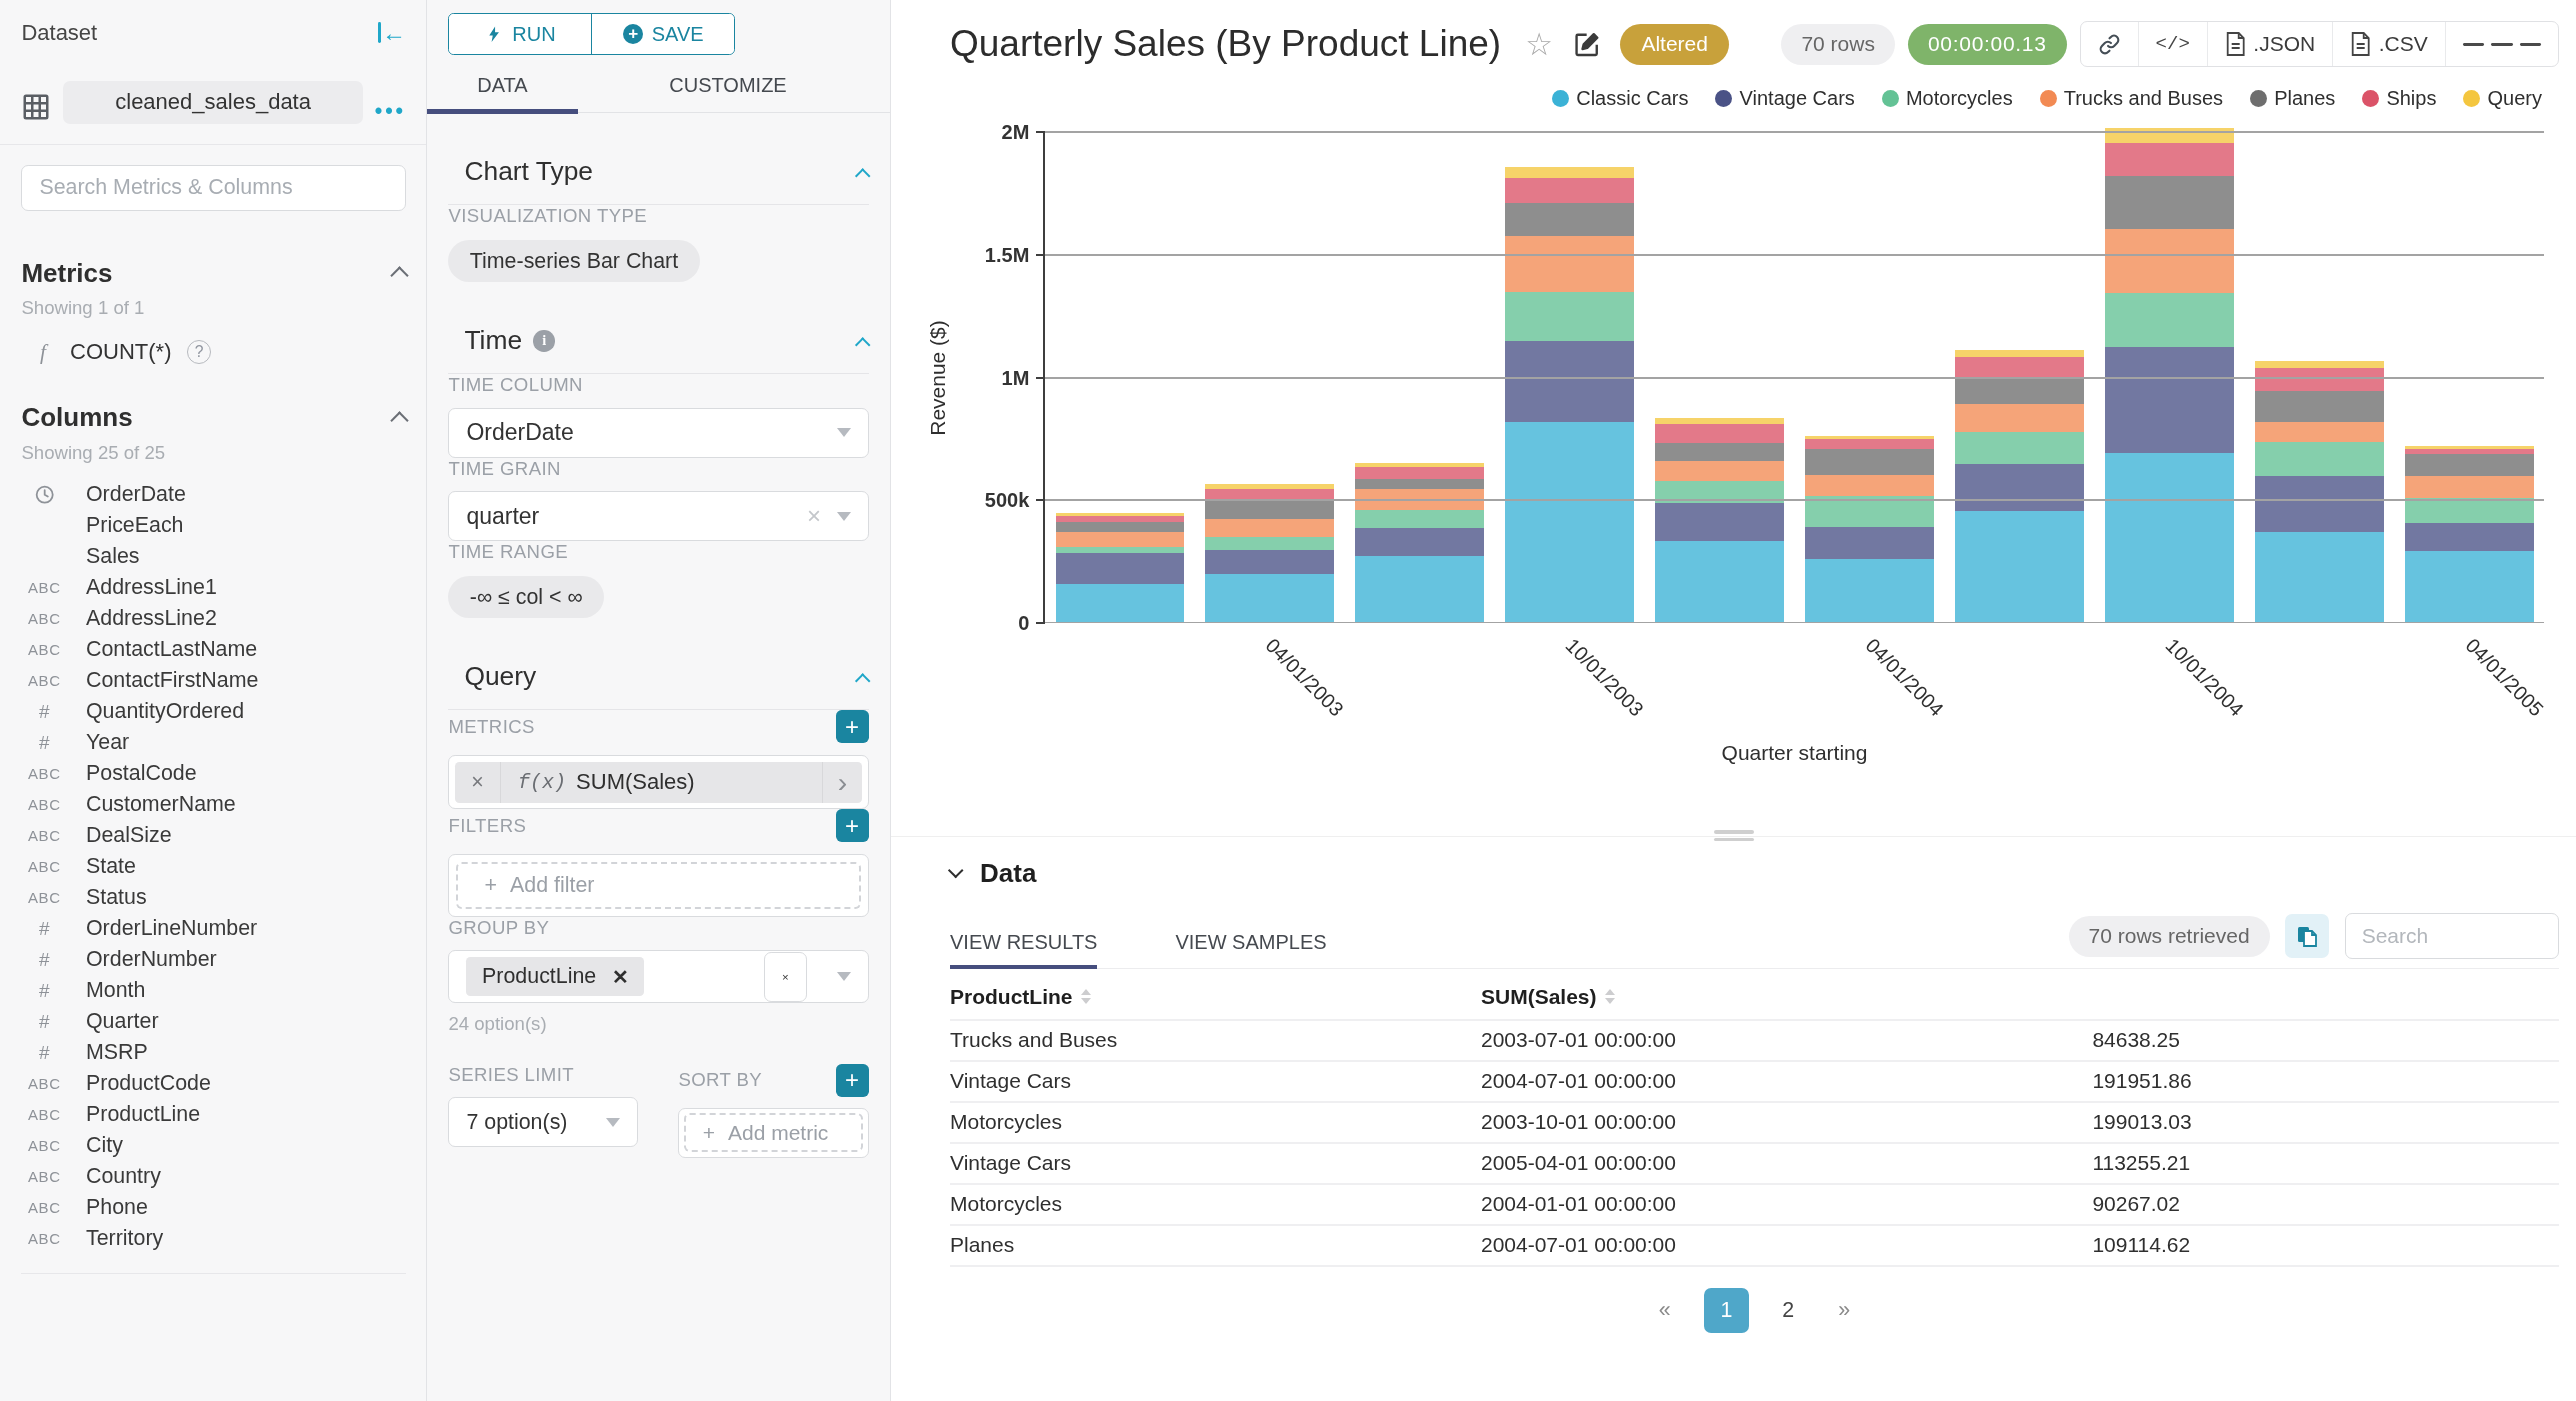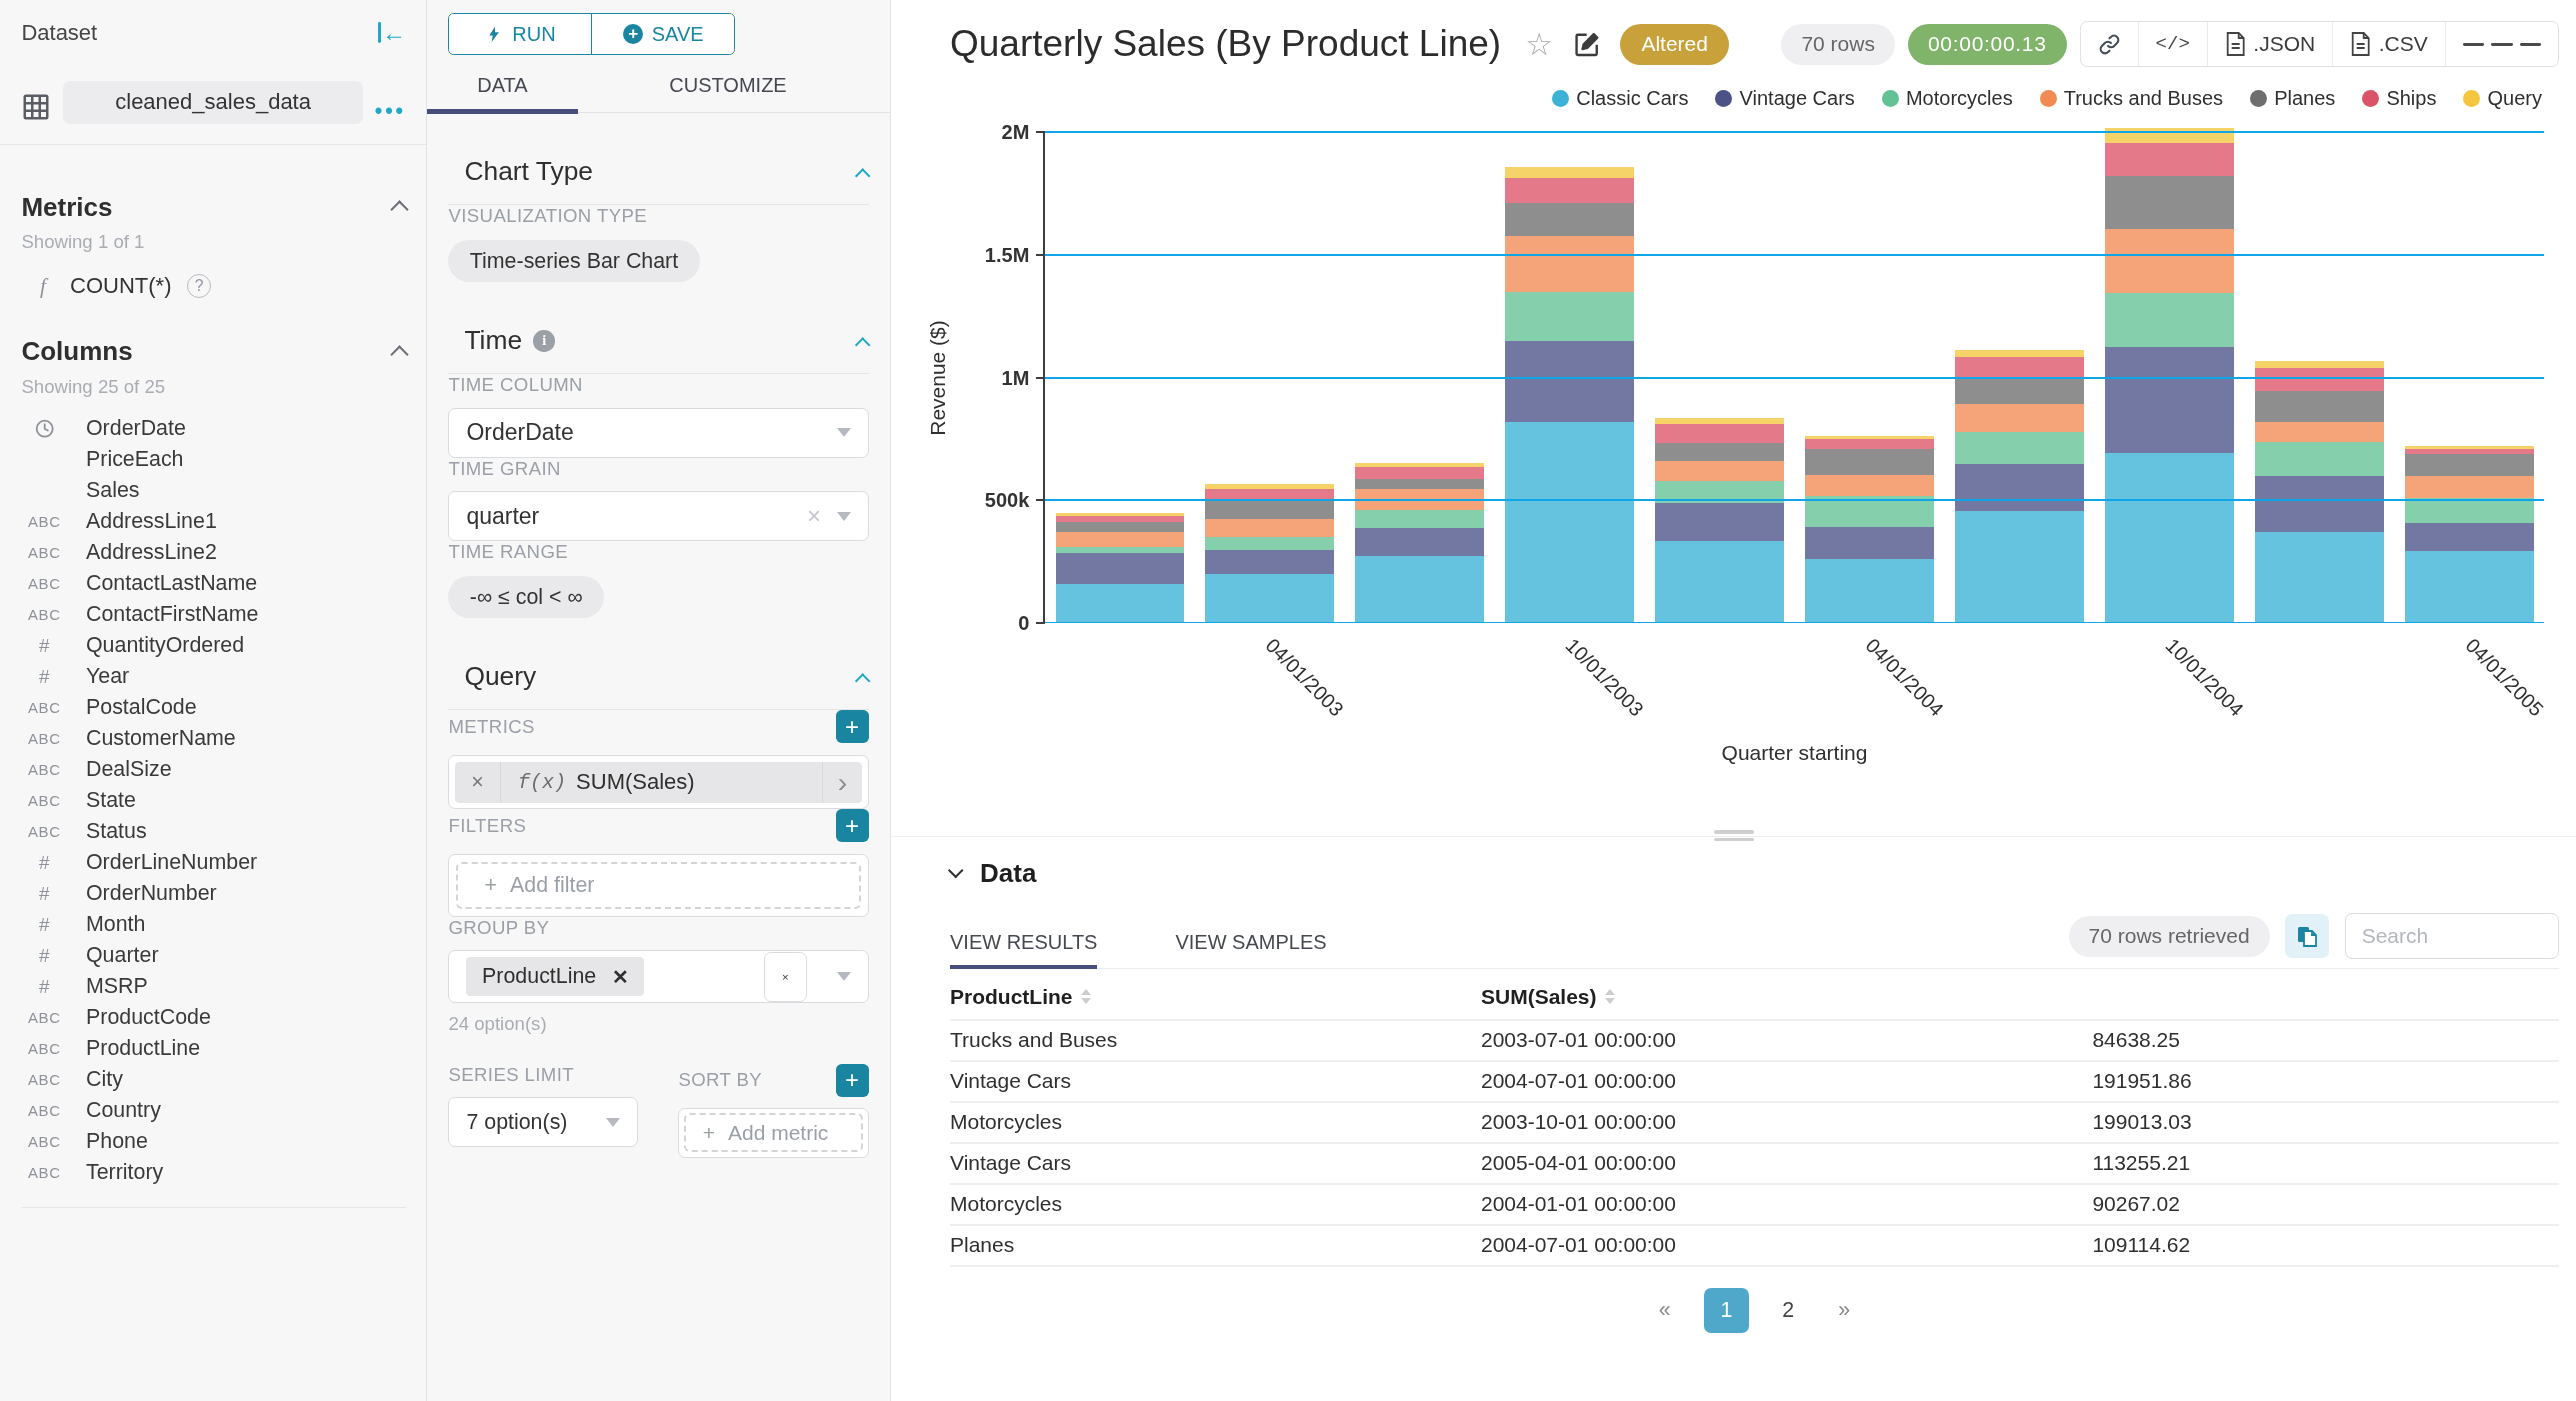--- a/index.html
+++ b/index.html
@@ -91,21 +91,21 @@
   .bg-cell:first-child { border-left:none; }
   .code-glyph { font-family:"Liberation Mono",monospace; font-size:19px; color:#454545; }
   .burger span { display:block; width:21.4px; height:3.6px; background:#4A4A4A; margin:3.6px 0; border-radius:1.4px;}
 
   .legend { display:flex; justify-content:flex-end; align-items:center; gap:27px; padding-right:34px; margin-top:15.7px; height:31px;}
   .lg-item { display:flex; align-items:center; gap:7.1px; font-size:20px; color:#2F2F2F; cursor:pointer;}
   .lg-dot { width:17px; height:17px; border-radius:50%; }
 
   .chart-wrap { position:relative; height:722px; }
   .plot { position:absolute; left:154px; top:18.6px; width:1499px; height:490px; }
-  .gridline { position:absolute; left:0; right:0; height:1.4px; background:#0ea5e9;font-weight:bold; }
+  .gridline { position:absolute; left:0; right:0; height:1.4px; background:#a3a3a3;font-weight:bold; }
   .ytick { position:absolute; right:calc(100% + 15.7px); transform:translateY(-50%); font-size:20px; color:#333; white-space:nowrap;}
   .ytickmark { position:absolute; left:-8.6px; width:8.6px; height:2.1px; background:#3E3E3E; }
   .axis-y { position:absolute; left:-2.1px; top:0; bottom:0; width:2.1px; background:#3E3E3E; }
   .y-title { position:absolute; left:-107px; top:50%; transform:translate(-50%,-50%) rotate(-90deg); font-size:21px; color:#2F2F2F; white-space:nowrap; }
   .bars { position:absolute; left:0; right:0; bottom:0; height:490px; display:flex; }
   .slot { flex:1; display:flex; align-items:flex-end; justify-content:center; position:relative; }
   .bar { width:86%; display:flex; flex-direction:column-reverse; }
   .seg { width:100%; opacity:.78; }
   .xlab { position:absolute; top:calc(100% + 11.4px); left:55%; transform:rotate(45deg); transform-origin:left top; font-size:20px; color:#2F2F2F; white-space:nowrap; }
   .x-title { position:absolute; top:627px; left:154px; width:1499px; text-align:center; font-size:21px; color:#2F2F2F; }
@@ -154,20 +154,23 @@
       <span>
         <svg width="30" height="30" viewBox="0 0 24 24" fill="none" stroke="#5A5E64" stroke-width="2">
             <rect x="3" y="3" width="18" height="18" rx="1"></rect>
             <path d="M3 9h18M3 15h18M9 3v18M15 3v18"></path>
           </svg>
       </span>
       <span class="dataset-pill">cleaned_sales_data</span>
       <span class="dots">•••</span>
     </div>
     <div class="sb-divider"></div>
+    <div class="search-box">
+      <input placeholder="Search Metrics &amp; Columns" style="">
+    </div>
     <div class="sec-head">
       <h3>Metrics</h3>
       <span class="chev up"></span>
     </div>
     <div class="showing">Showing 1 of 1</div>
     <div class="metric-row">
       <span class="fx">f</span>
       <span class="metric-name">COUNT(*)</span>
       <span class="help-circle">?</span>
     </div>

